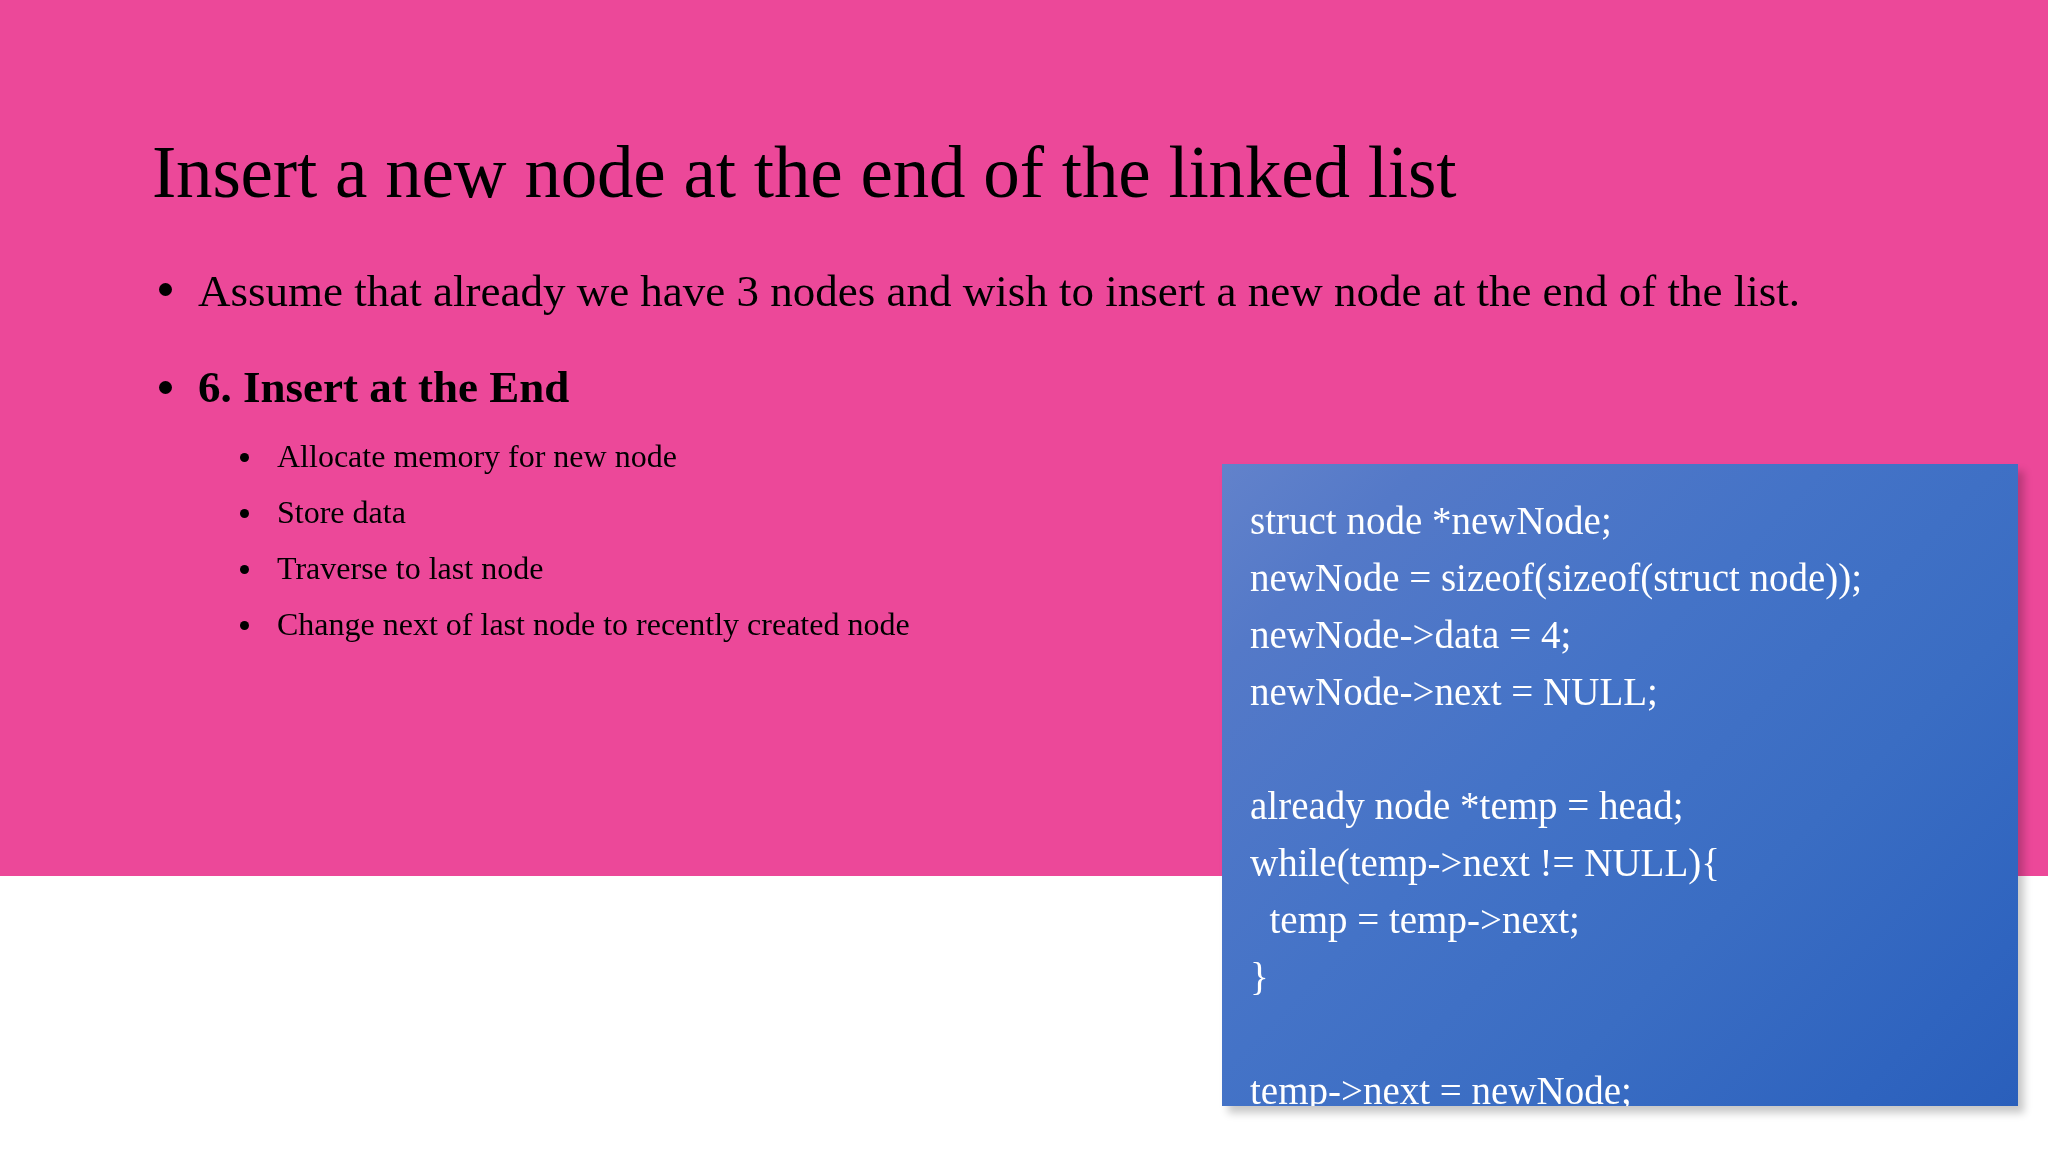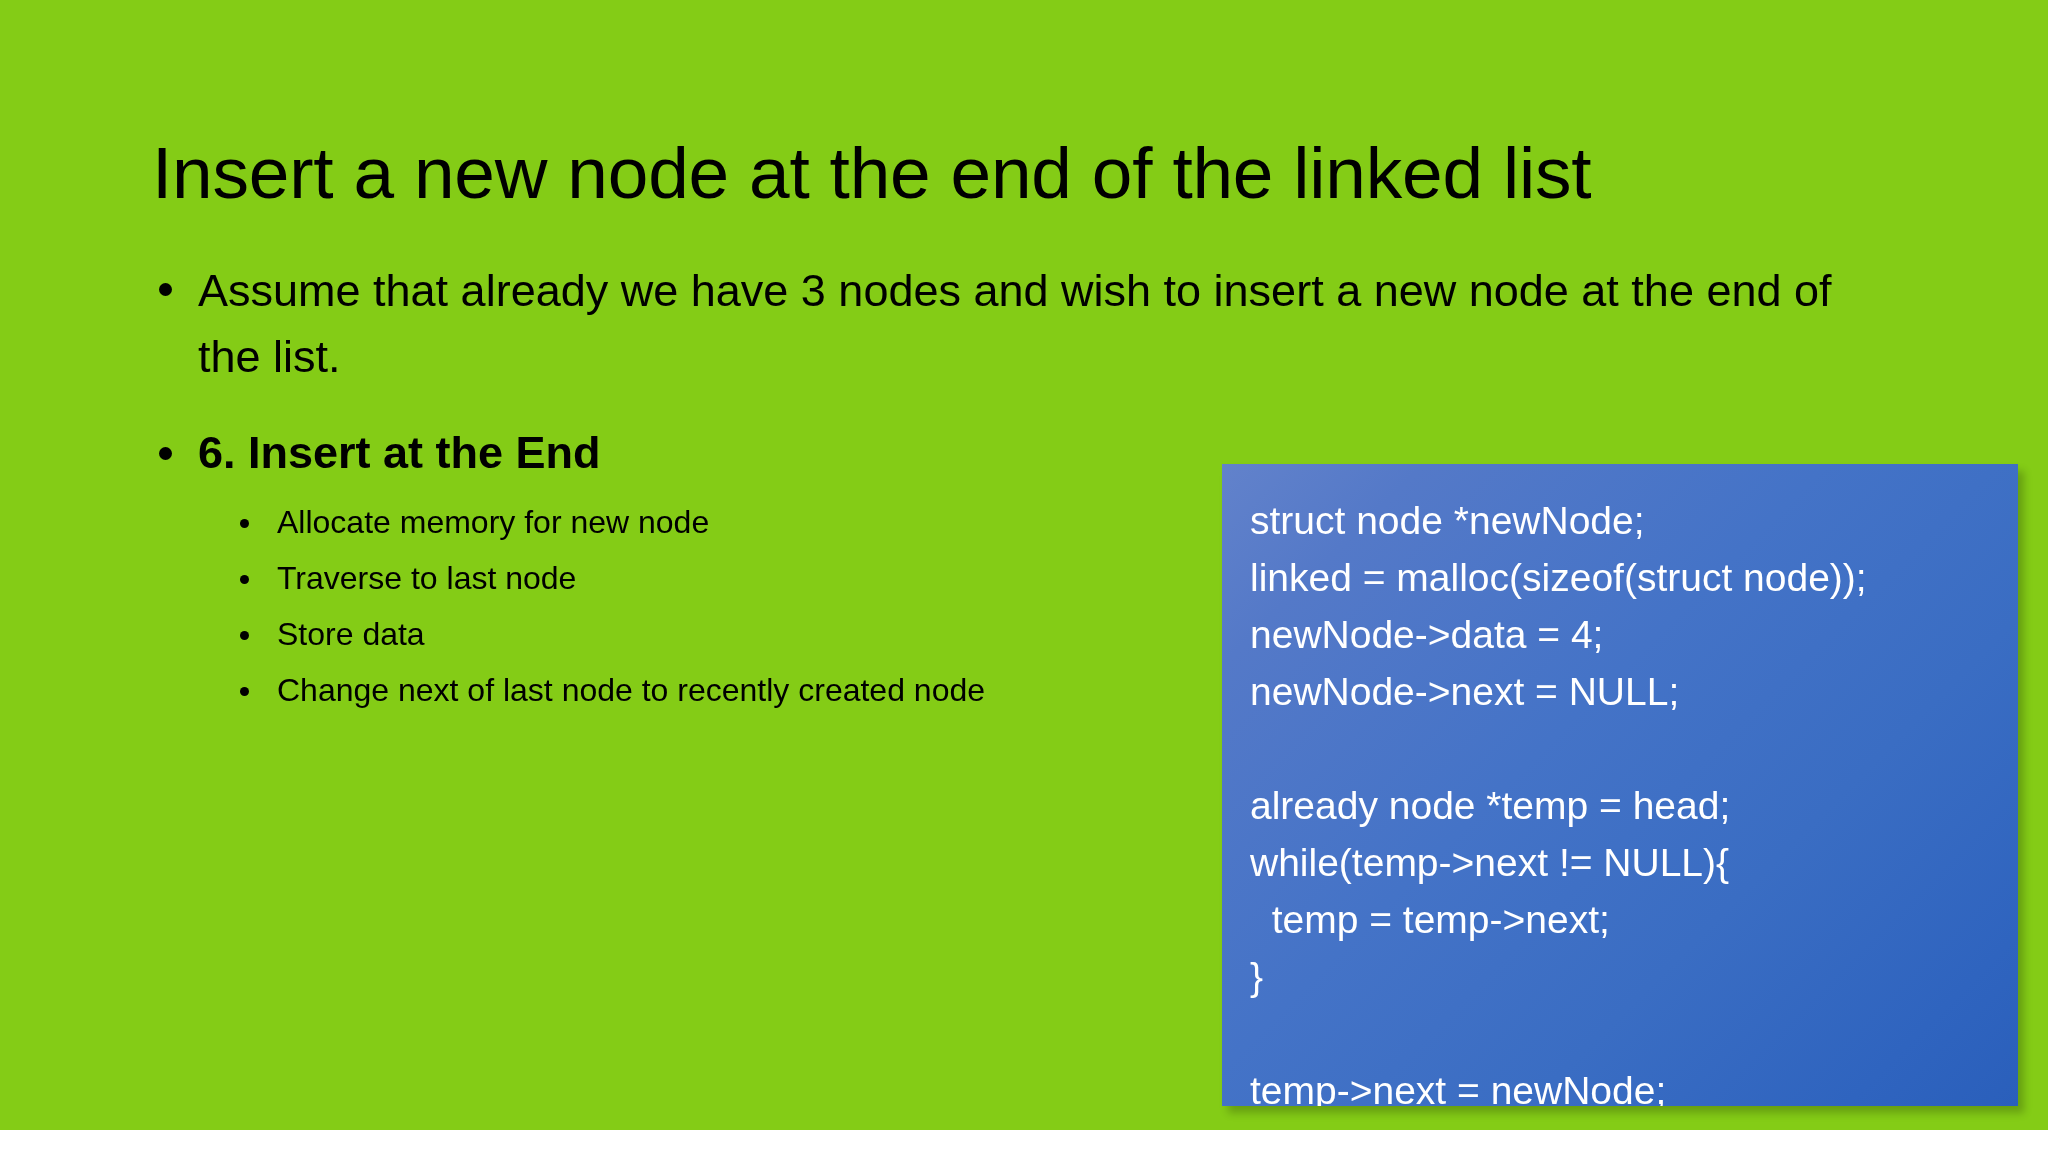--- a/index.html
+++ b/index.html
@@ -11,23 +11,24 @@
     width: 2048px;
     height: 1152px;
     overflow: hidden;
     font-family: "Liberation Sans", sans-serif;
     -webkit-font-smoothing: antialiased;
   }
 
   .slide {
     position: relative;
     width: 2048px;
-    height: 1130px;
-    background: #84cc16;
+    height: 876px;
+    background: #ec4899;
     box-sizing: border-box;
+    font-family: Liberation Serif, serif;
   }
 
   
   .slide-title {
     position: absolute;
     left: 152px;
     top: 78px;
     width: 1800px;
     font-size: 73px;
     line-height: 92px;
@@ -140,37 +141,37 @@
       <span>6. Insert at the End</span>
     </p>
 
     <ul class="sub-list">
       <li class="bullet-l2">
         <span class="dot"></span>
         <span>Allocate memory for new node</span>
       </li>
       <li class="bullet-l2">
         <span class="dot"></span>
-        <span>Traverse to last node</span>
+        <span>Store data</span>
       </li>
       <li class="bullet-l2">
         <span class="dot"></span>
-        <span>Store data</span>
+        <span>Traverse to last node</span>
       </li>
       <li class="bullet-l2">
         <span class="dot"></span>
         <span>Change next of last node to recently created node</span>
       </li>
     </ul>
 
   </div>
 
   <div class="code-box">
     <div class="code-line">struct node *newNode;</div>
-    <div class="code-line">linked = malloc(sizeof(struct node));</div>
+    <div class="code-line">newNode = sizeof(sizeof(struct node));</div>
     <div class="code-line">newNode-&gt;data = 4;</div>
     <div class="code-line">newNode-&gt;next = NULL;</div>
     <div class="code-line blank"></div>
     <div class="code-line">already node *temp = head;</div>
     <div class="code-line">while(temp-&gt;next != NULL){</div>
     <div class="code-line">  temp = temp-&gt;next;</div>
     <div class="code-line">}</div>
     <div class="code-line blank"></div>
     <div class="code-line">temp-&gt;next = newNode;</div>
   </div>

